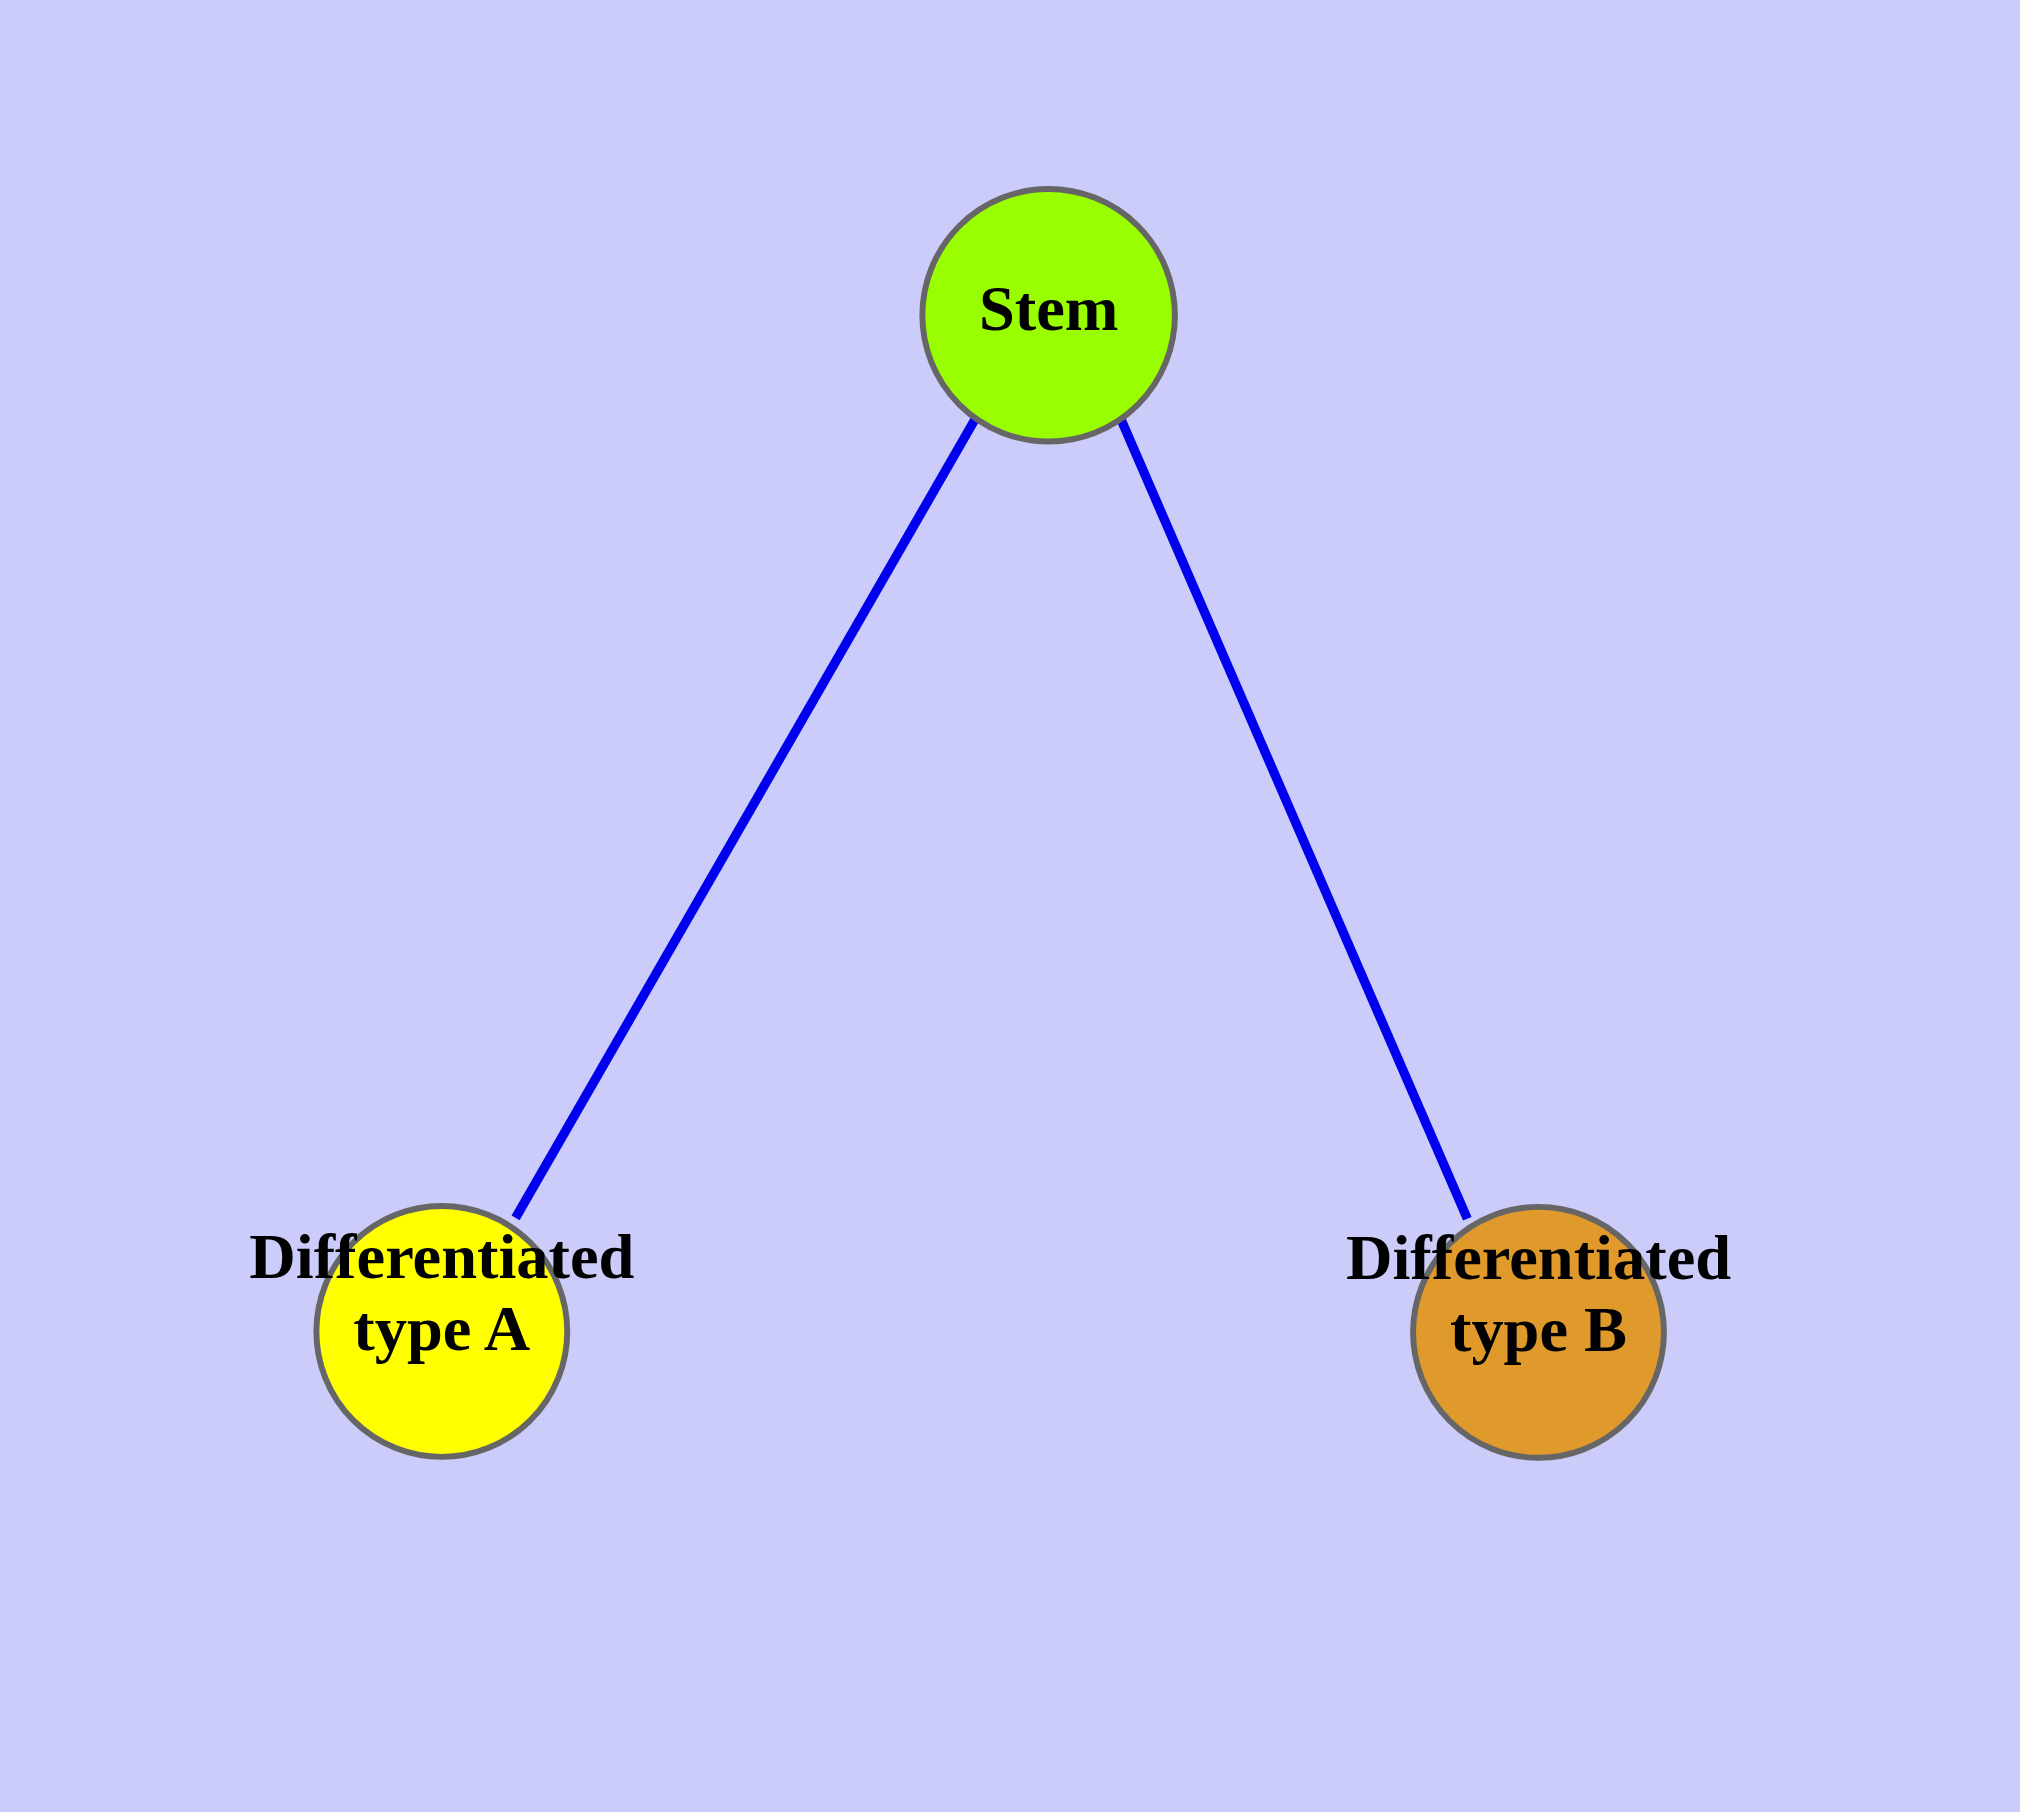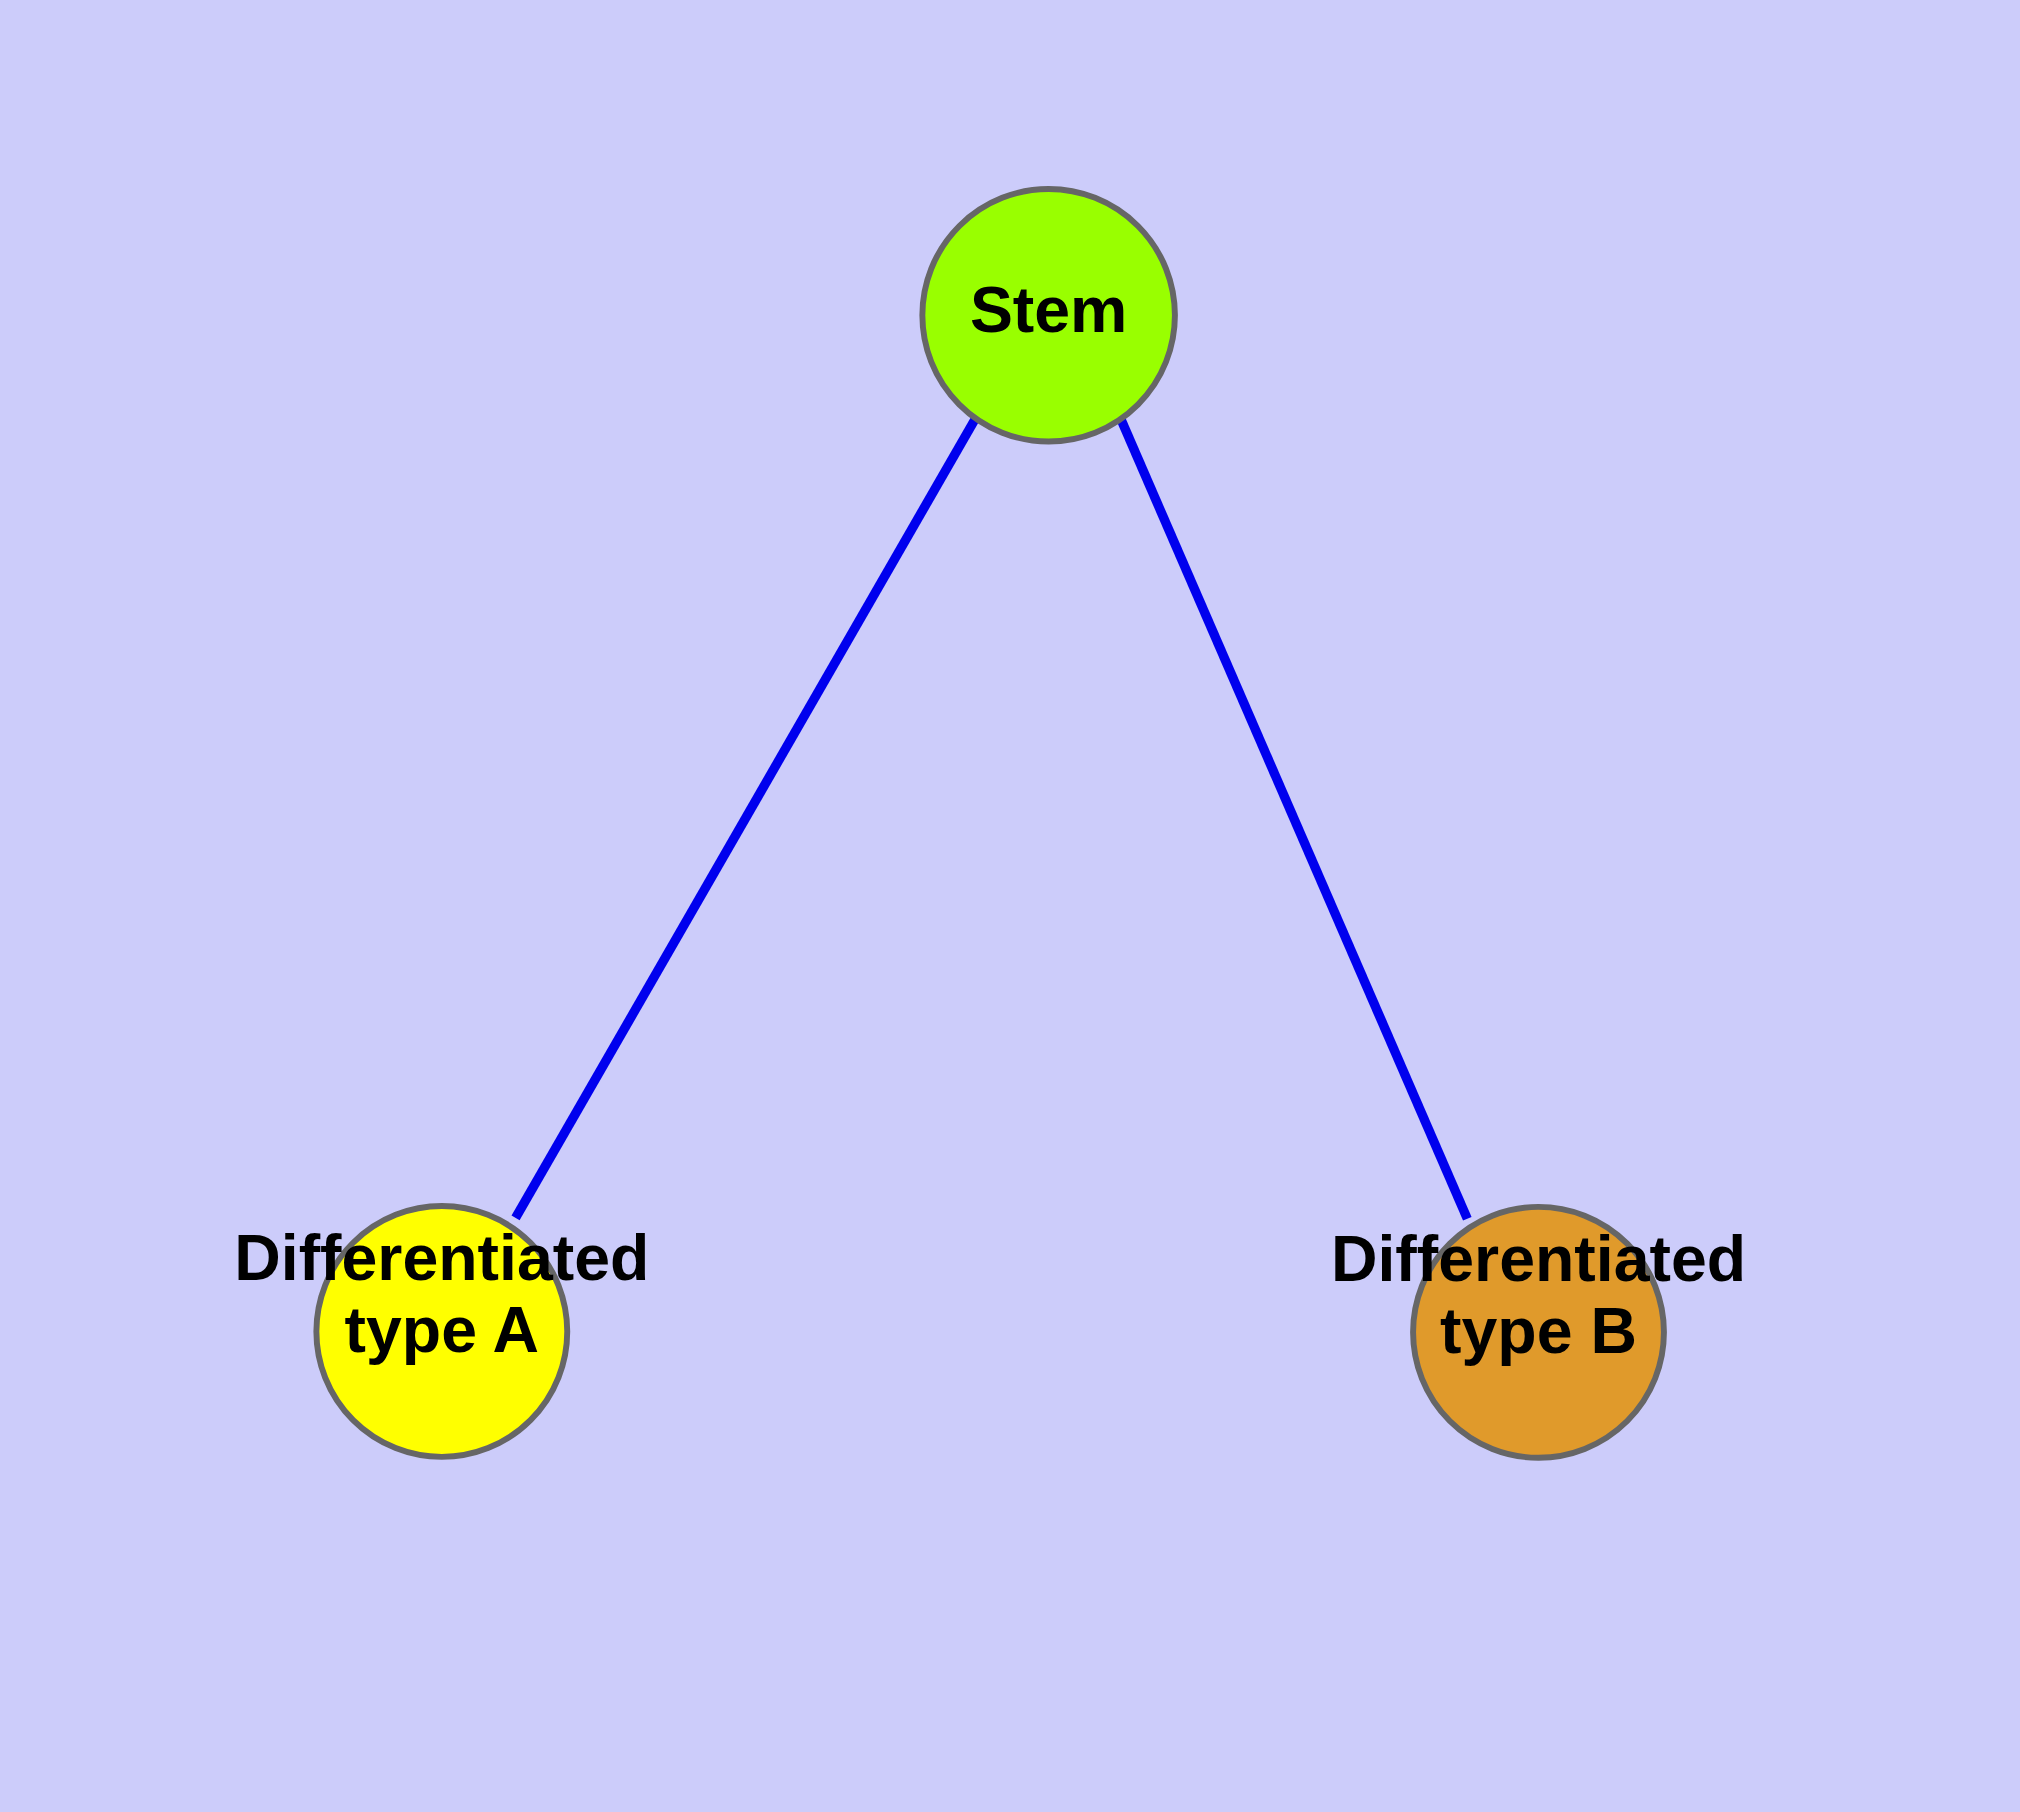--- a/index.html
+++ b/index.html
@@ -6,21 +6,21 @@
   html, body {
     margin: 0;
     padding: 0;
     background: #ffffff;
   }
   #canvas {
     position: relative;
     width: 2021px;
     height: 1812px;
     overflow: hidden;
-    font-family: Liberation Sans, sans-serif;
+    font-family: Liberation Serif, serif;
   }
   #bg-rect {
     position: absolute;
     left: 0;
     top: 0;
     width: 100%;
     height: 100%;
   }
   #graph-svg {
     position: absolute;

